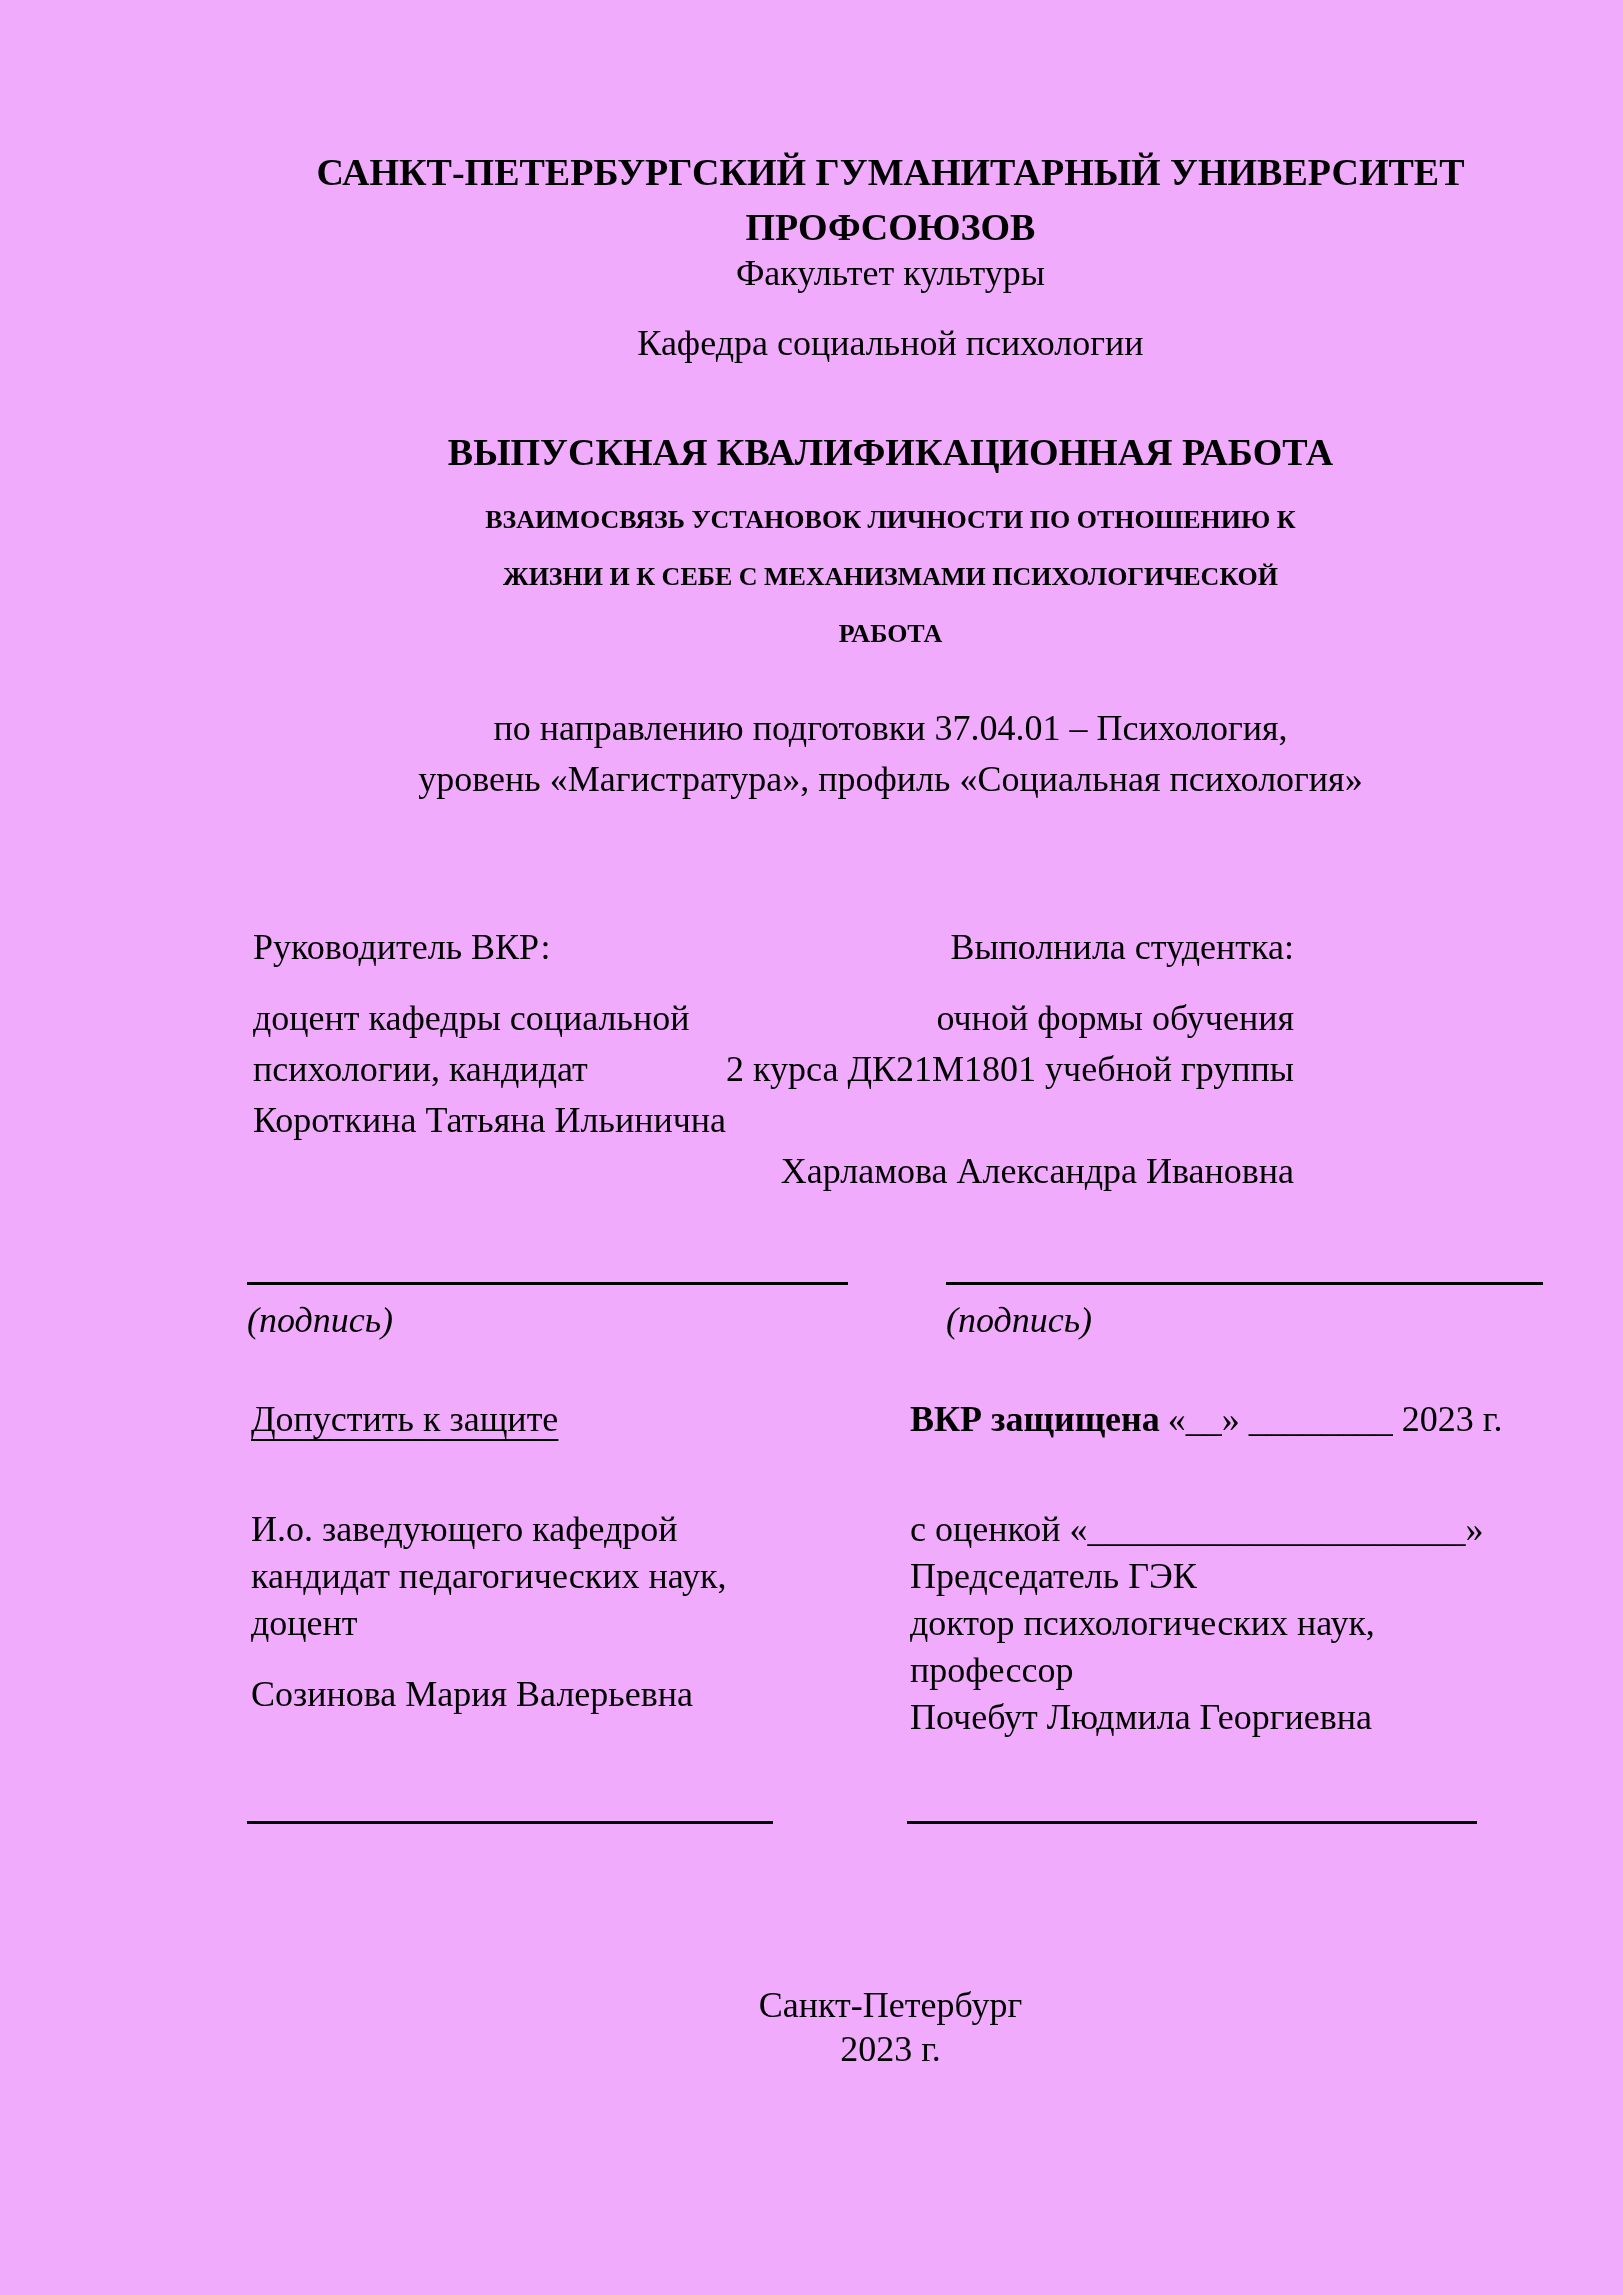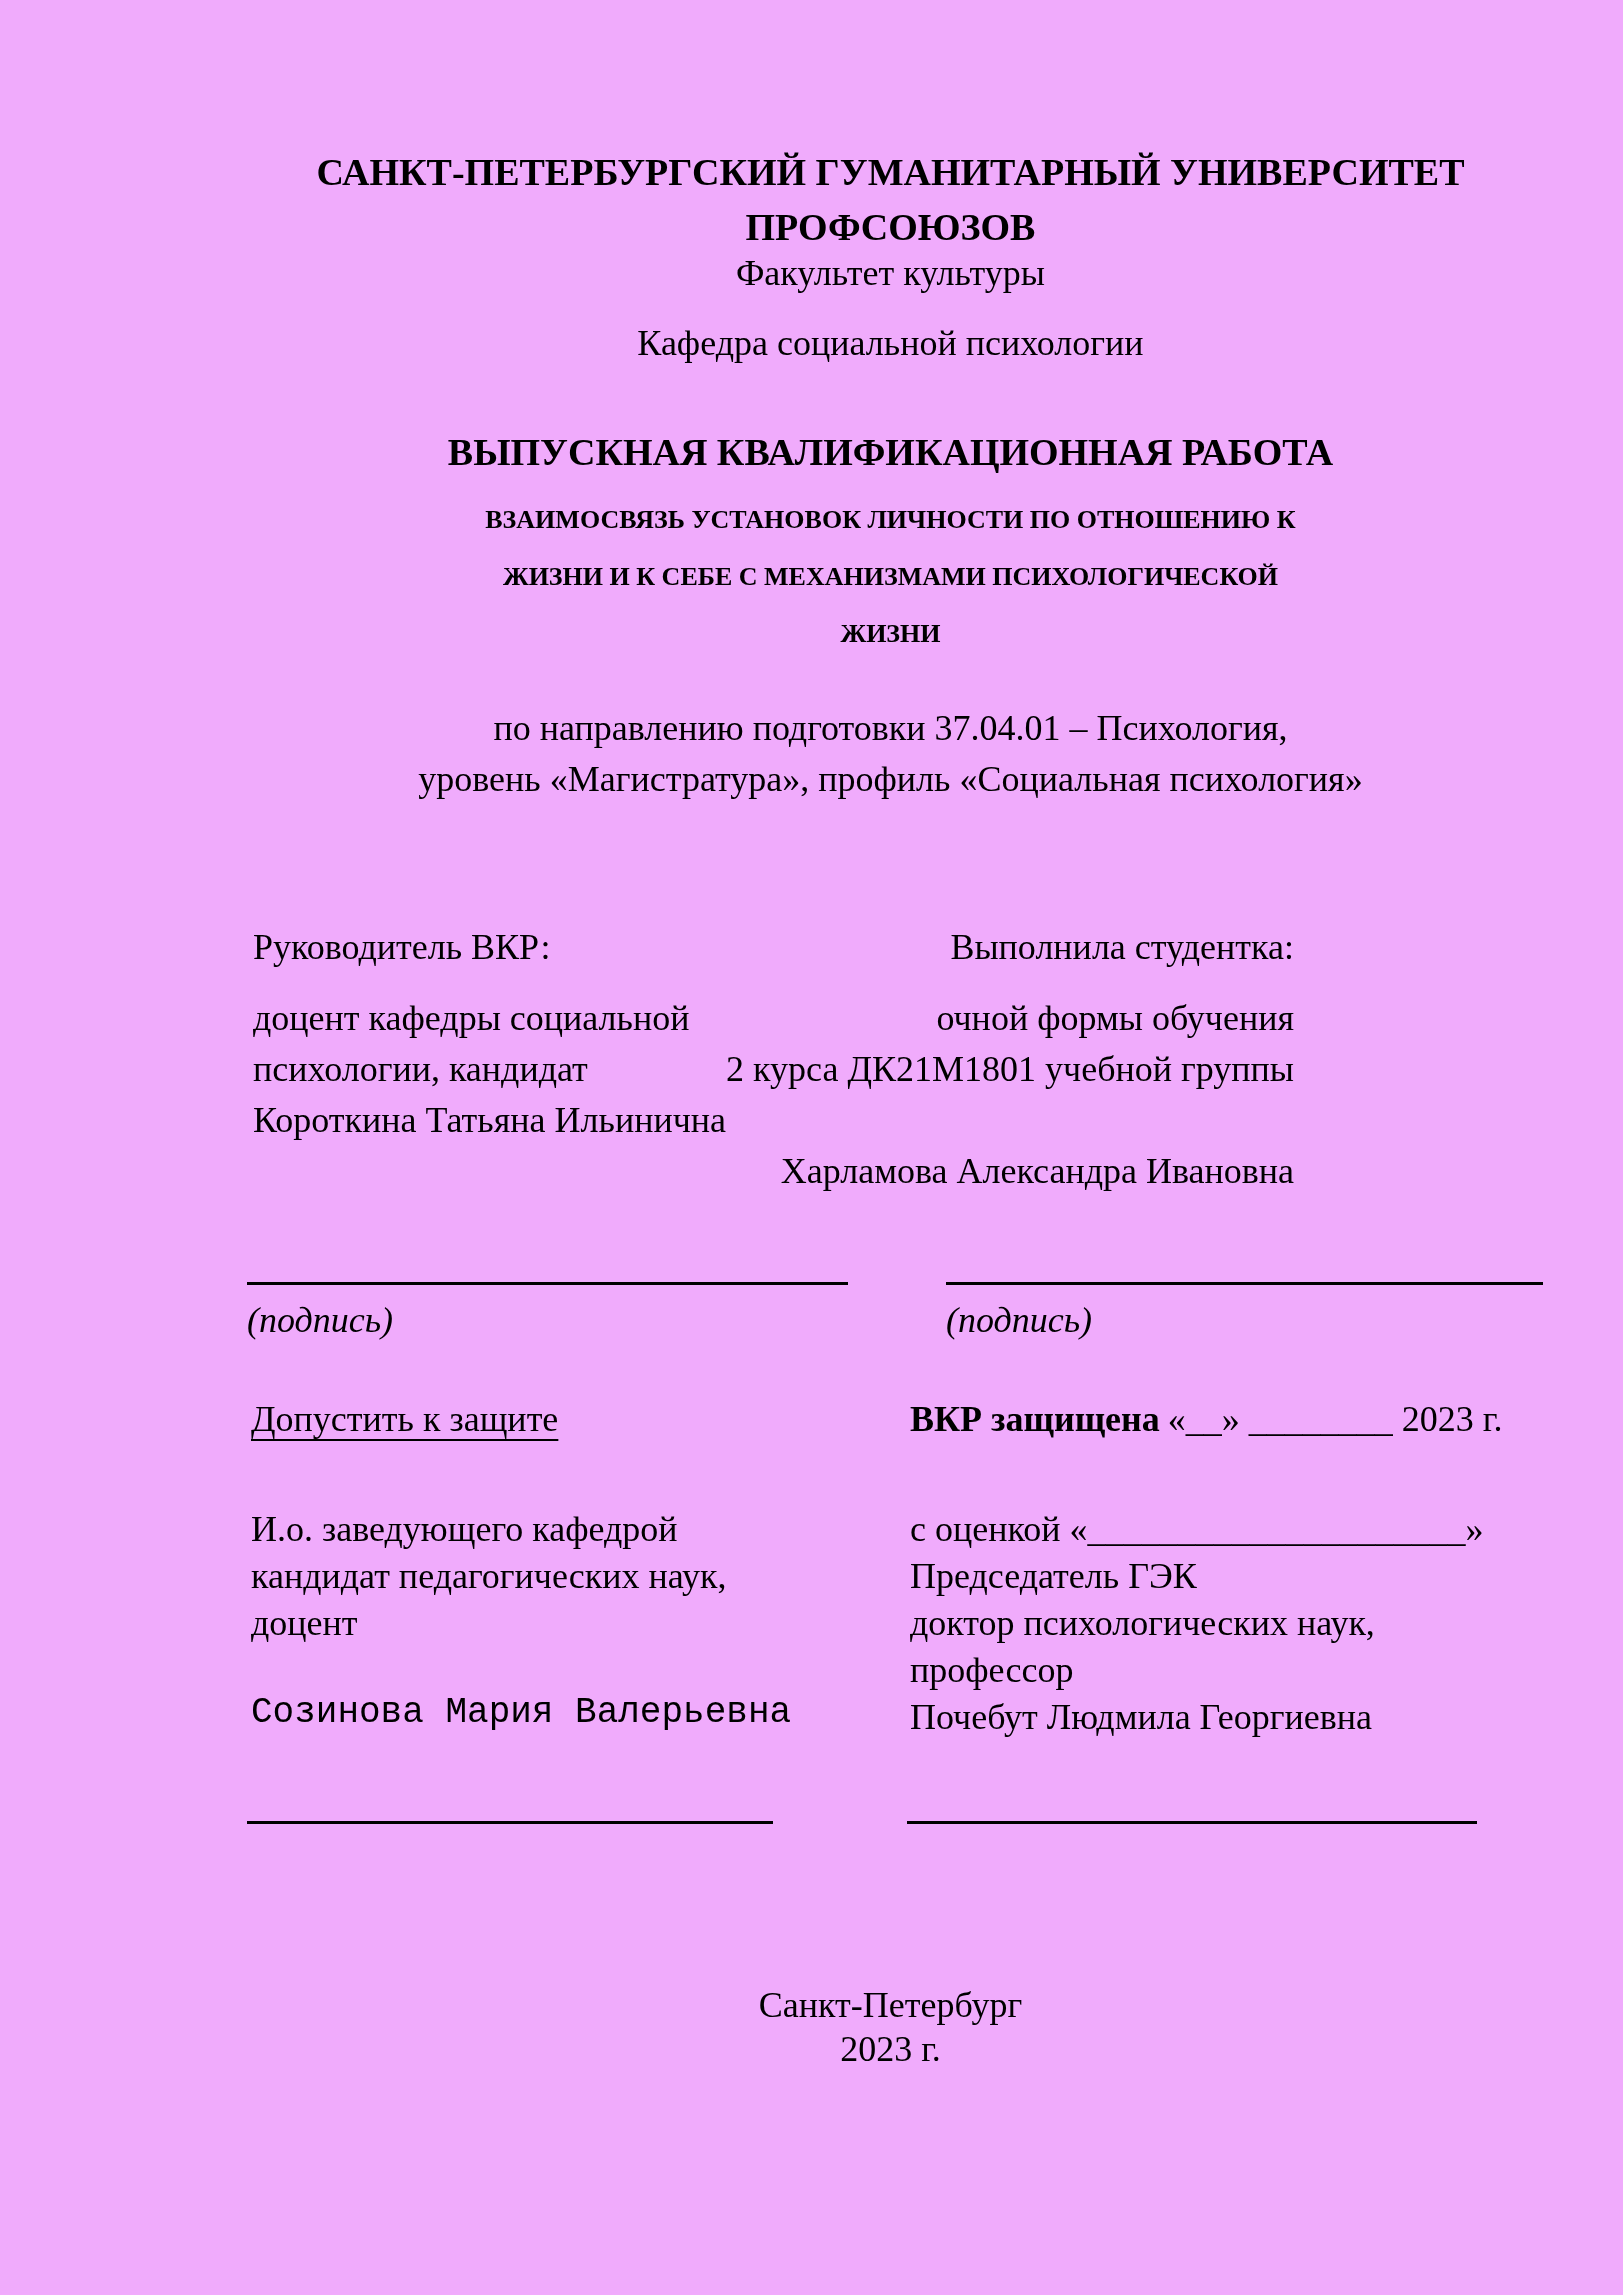--- a/index.html
+++ b/index.html
@@ -114,21 +114,21 @@
   .lower-row {
     position: absolute;
     left: 251px;
     right: 93px;
     top: 1506px;
     display: flex;
   }
   .lower-col { line-height: 47px; }
   .lower-col.left  { width: 659px; }
   .lower-col.right { width: auto; }
-  .gap-line-lower { margin-top: 42px; font-family: Liberation Mono, monospace; }
+  .gap-line-lower { margin-top: 24px; }
 
   .city {
     top: 1982px;
     line-height: 47px;
   }
   .year {
     top: 1982px;
     line-height: 47px;
     margin-top: 44px;
   }
@@ -145,21 +145,21 @@
 
   <div class="centered-block faculty">Факультет культуры</div>
 
   <div class="centered-block department">Кафедра социальной психологии</div>
 
   <div class="centered-block work-type">ВЫПУСКНАЯ КВАЛИФИКАЦИОННАЯ РАБОТА</div>
 
   <div class="centered-block thesis-title">
     <div>ВЗАИМОСВЯЗЬ УСТАНОВОК ЛИЧНОСТИ ПО ОТНОШЕНИЮ К</div>
     <div>ЖИЗНИ И К СЕБЕ С МЕХАНИЗМАМИ ПСИХОЛОГИЧЕСКОЙ</div>
-    <div>ЖИЗНИ</div>
+    <div>РАБОТА</div>
   </div>
 
   <div class="centered-block program">
     <div>по направлению подготовки 37.04.01 – Психология,</div>
     <div>уровень «Магистратура», профиль «Социальная психология»</div>
   </div>
 
   <div class="people-row">
     <div class="people-col left">
       <div>Руководитель ВКР:</div>

